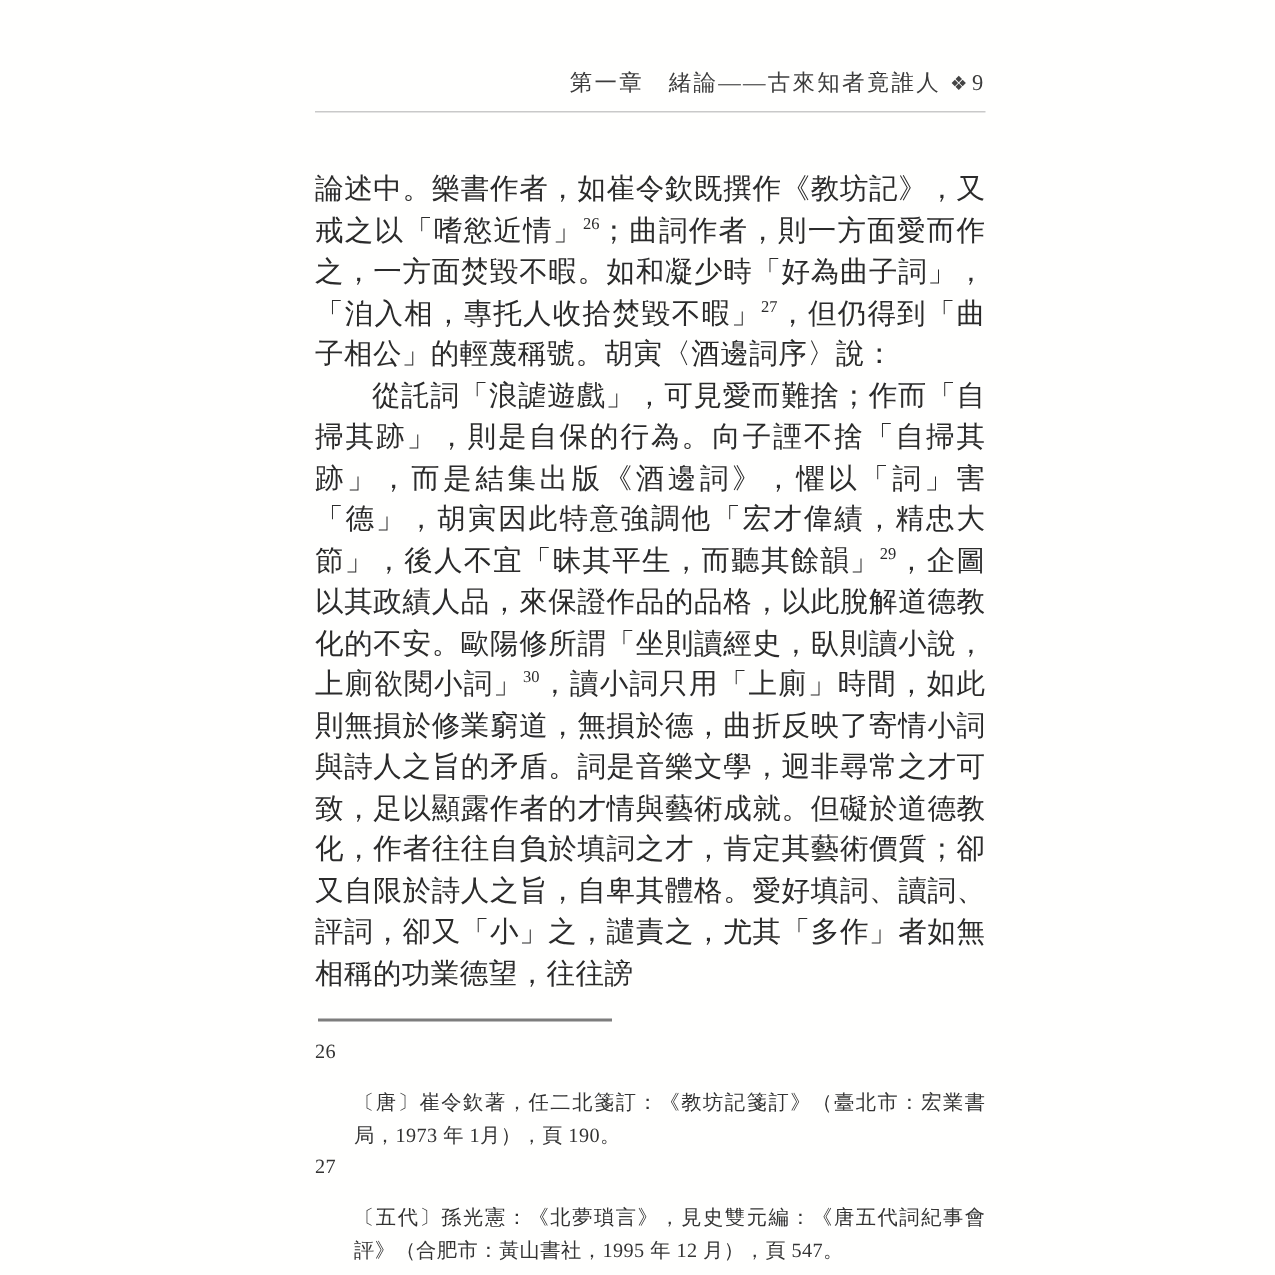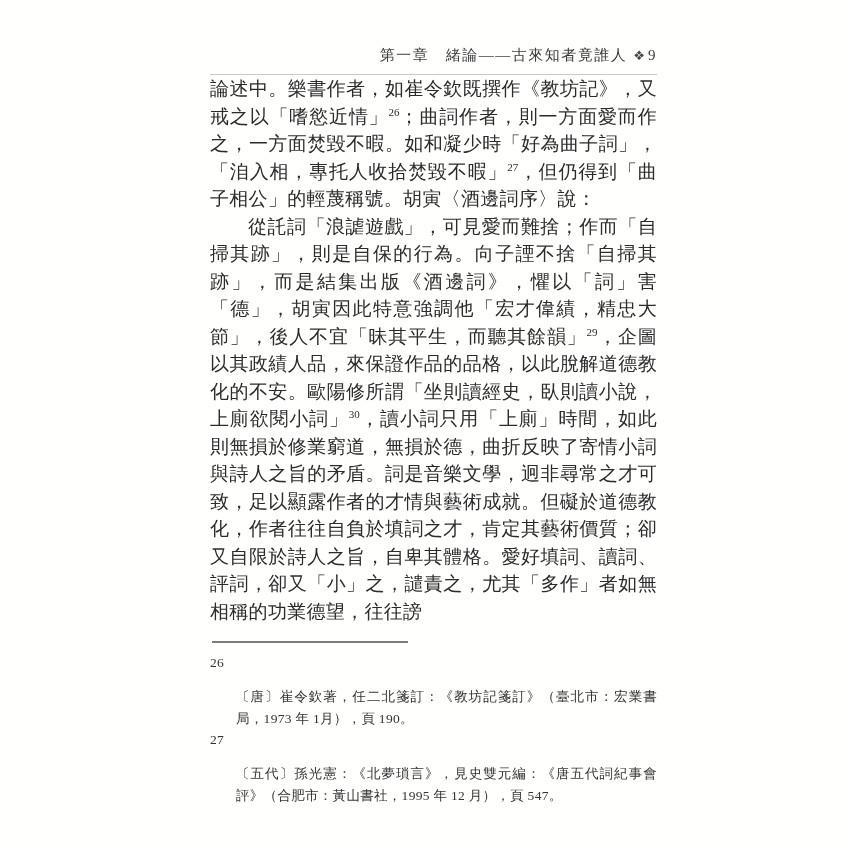--- a/index.html
+++ b/index.html
@@ -35,20 +35,21 @@
     color: #444444;
     letter-spacing: 0;
   }
   .head-rule {
     border: none;
     border-top: 1px solid #c9c9c9;
     margin: 9px 0 0 0;
   }
   
   .body-text {
+    margin-top: 38px;
     font-size: 19px;
     line-height: 27.5px;
     letter-spacing: 0.3px;
     text-align: justify;
     text-justify: inter-ideograph;
   }
   .para { margin: 0; }
   .para.indent { text-indent: 2em; }
   sup.fn-ref {
     font-size: 11px;

